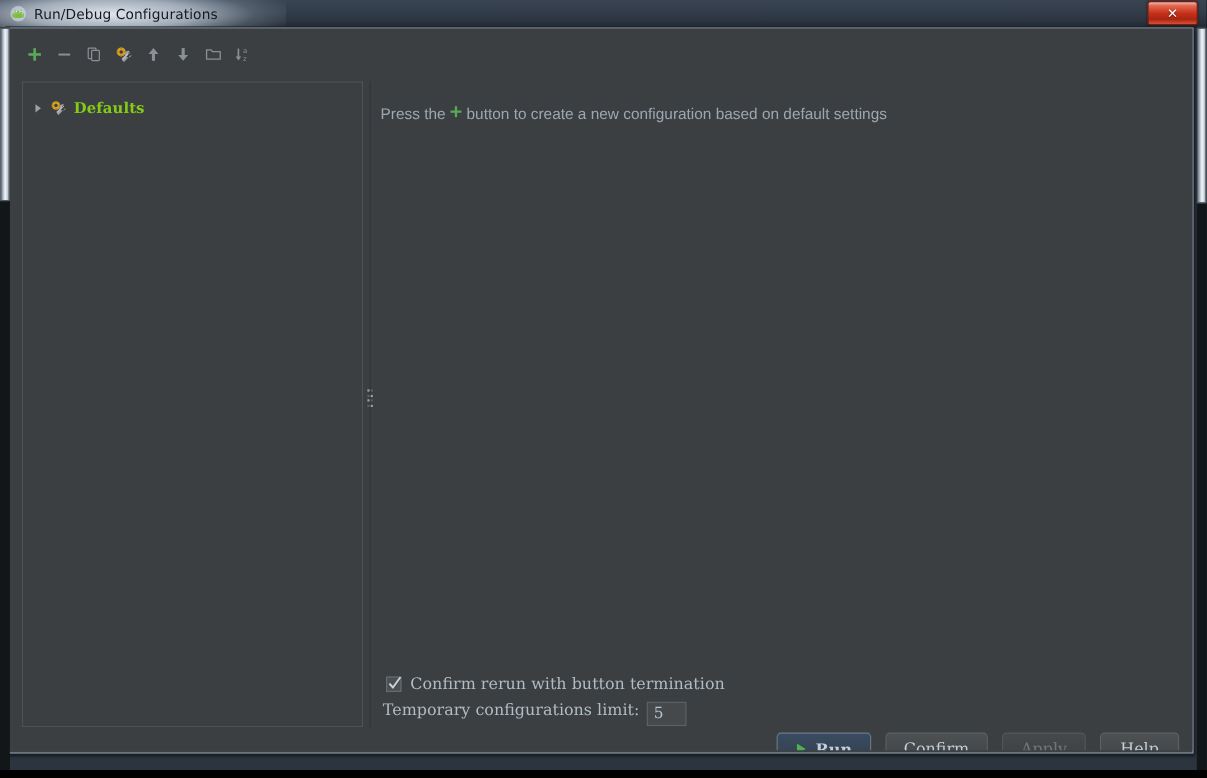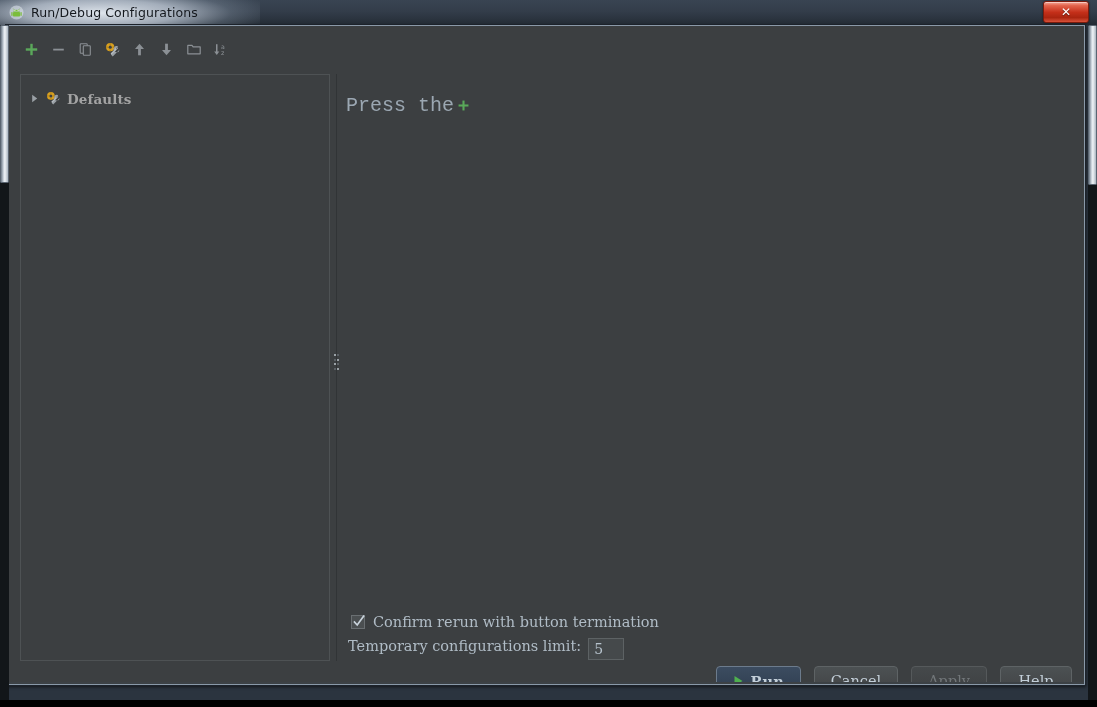--- a/index.html
+++ b/index.html
@@ -153,21 +153,21 @@
     gap: 6px;
   }
   #tree-arrow {
     width: 11px; height: 11px;
     display: flex; align-items: center; justify-content: center;
   }
   #tree-label {
     font-family: "DejaVu Serif", serif;
     font-weight: bold;
     font-size: 13.5px;
-    color: #a3a3a3;
+    color: #84cc16;
     letter-spacing: 0.1px;
   }
 
   
   #splitter-line {
     position: absolute;
     left: 329px; top: 48px;
     width: 1px;
     height: 587px;
     background: #313436;
@@ -194,22 +194,22 @@
 
   
   #hint-row {
     position: absolute;
     left: 339px; top: 68px;
     display: flex;
     align-items: center;
     white-space: nowrap;
   }
   .hint-text {
-    font-family: Liberation Mono, monospace;
-    font-size: 20px;
+    font-family: Liberation Sans, sans-serif;
+    font-size: 14px;
     color: #9ba7b2;
   }
   #hint-plus {
     margin: 0 3px;
     position: relative;
     top: 1px;
   }
 
   
   #opt-checkbox-row {
@@ -468,20 +468,21 @@
       </div>
 
       <div id="hint-row">
         <span class="hint-text">Press the</span>
         <span id="hint-plus">
           <svg width="13" height="13" viewBox="0 0 15 15">
             <rect x="6.3" y="1.8" width="2.4" height="11.4" fill="#5aa85a"></rect>
             <rect x="1.8" y="6.3" width="11.4" height="2.4" fill="#5aa85a"></rect>
           </svg>
         </span>
+        <span class="hint-text">button to create a new configuration based on default settings</span>
       </div>
 
       <div id="opt-checkbox-row">
         <div id="checkbox">
           <svg id="checkbox-mark" viewBox="0 0 12 14">
             <path d="M1.5 7.0 L4.2 10.0 L10.6 1.2" fill="none" stroke="#c9d3dc" stroke-width="1.7" stroke-linecap="square"></path>
           </svg>
         </div>
         <span class="opt-label">Confirm rerun with button termination</span>
       </div>
@@ -495,21 +496,21 @@
         <div class="btn default">
           <span style="display:flex;align-items:center;">
             <svg width="11" height="12" viewBox="0 0 11 12">
               <path d="M1.5 1.0 L9.5 6.0 L1.5 11.0 Z" fill="#4fb04f"></path>
             </svg>
           </span>
           <span><span>R</span><span class="mnemonic">u</span><span>n</span></span>
         </div>
 
         <div class="btn">
-          <span>Cancel</span>
+          <span>Confirm</span>
         </div>
 
         <div class="btn disabled">
           <span>Apply</span>
         </div>
 
         <div class="btn">
           <span>Help</span>
         </div>
       </div>

